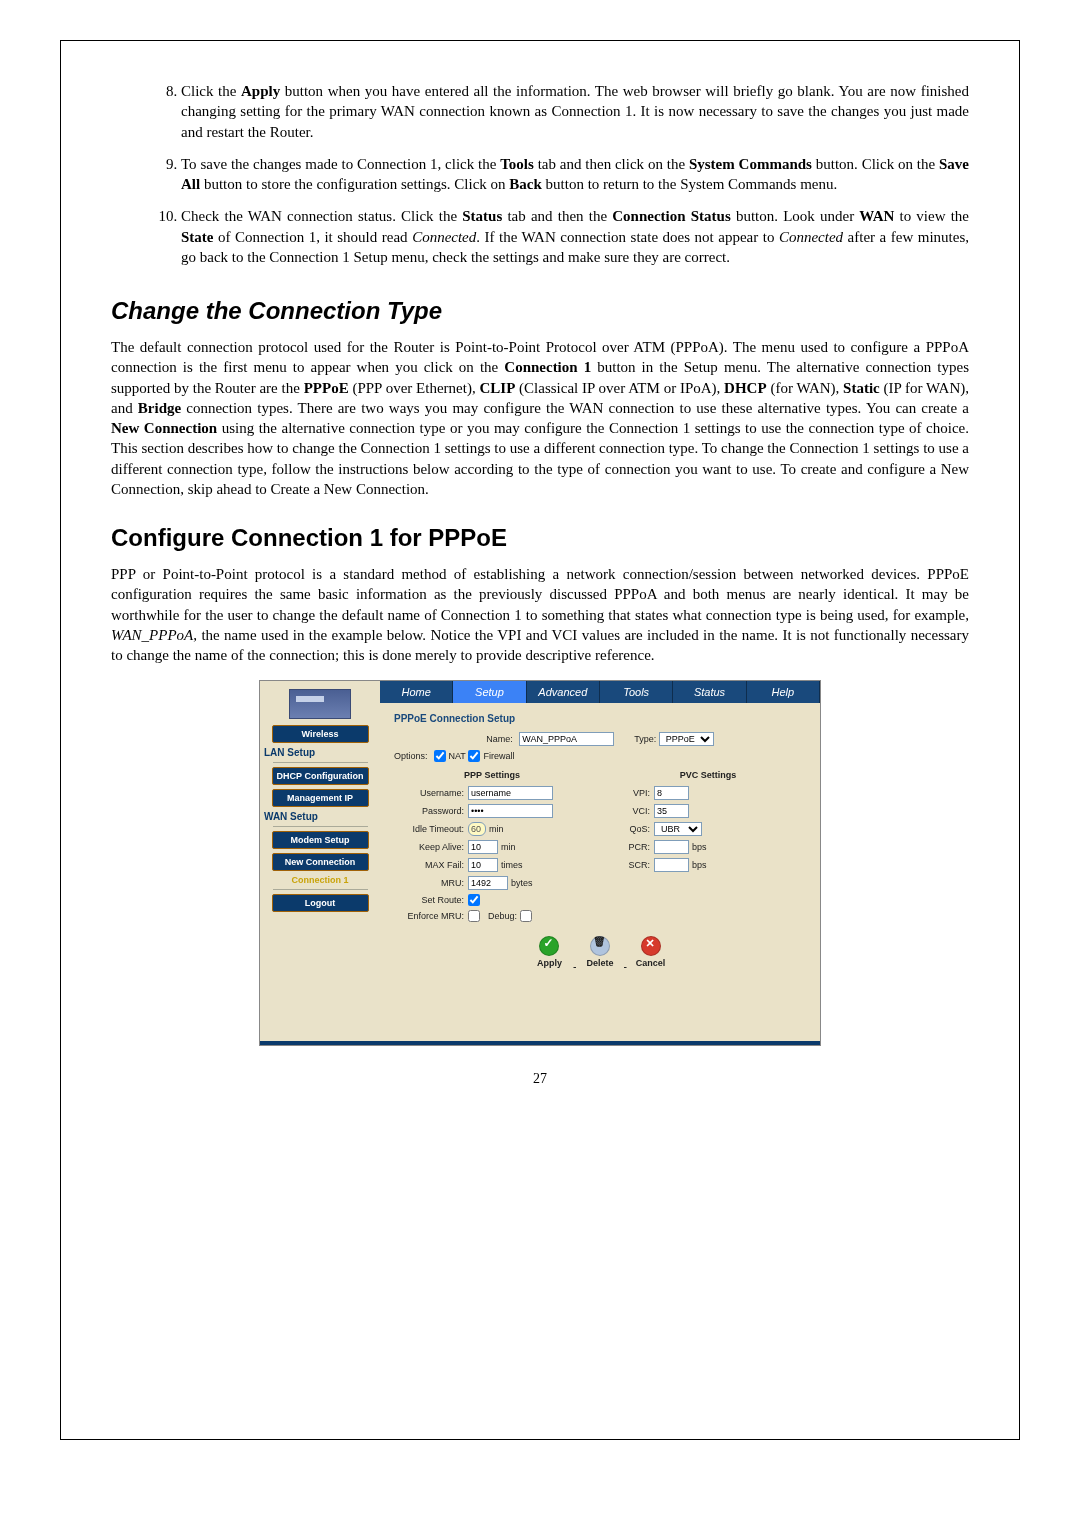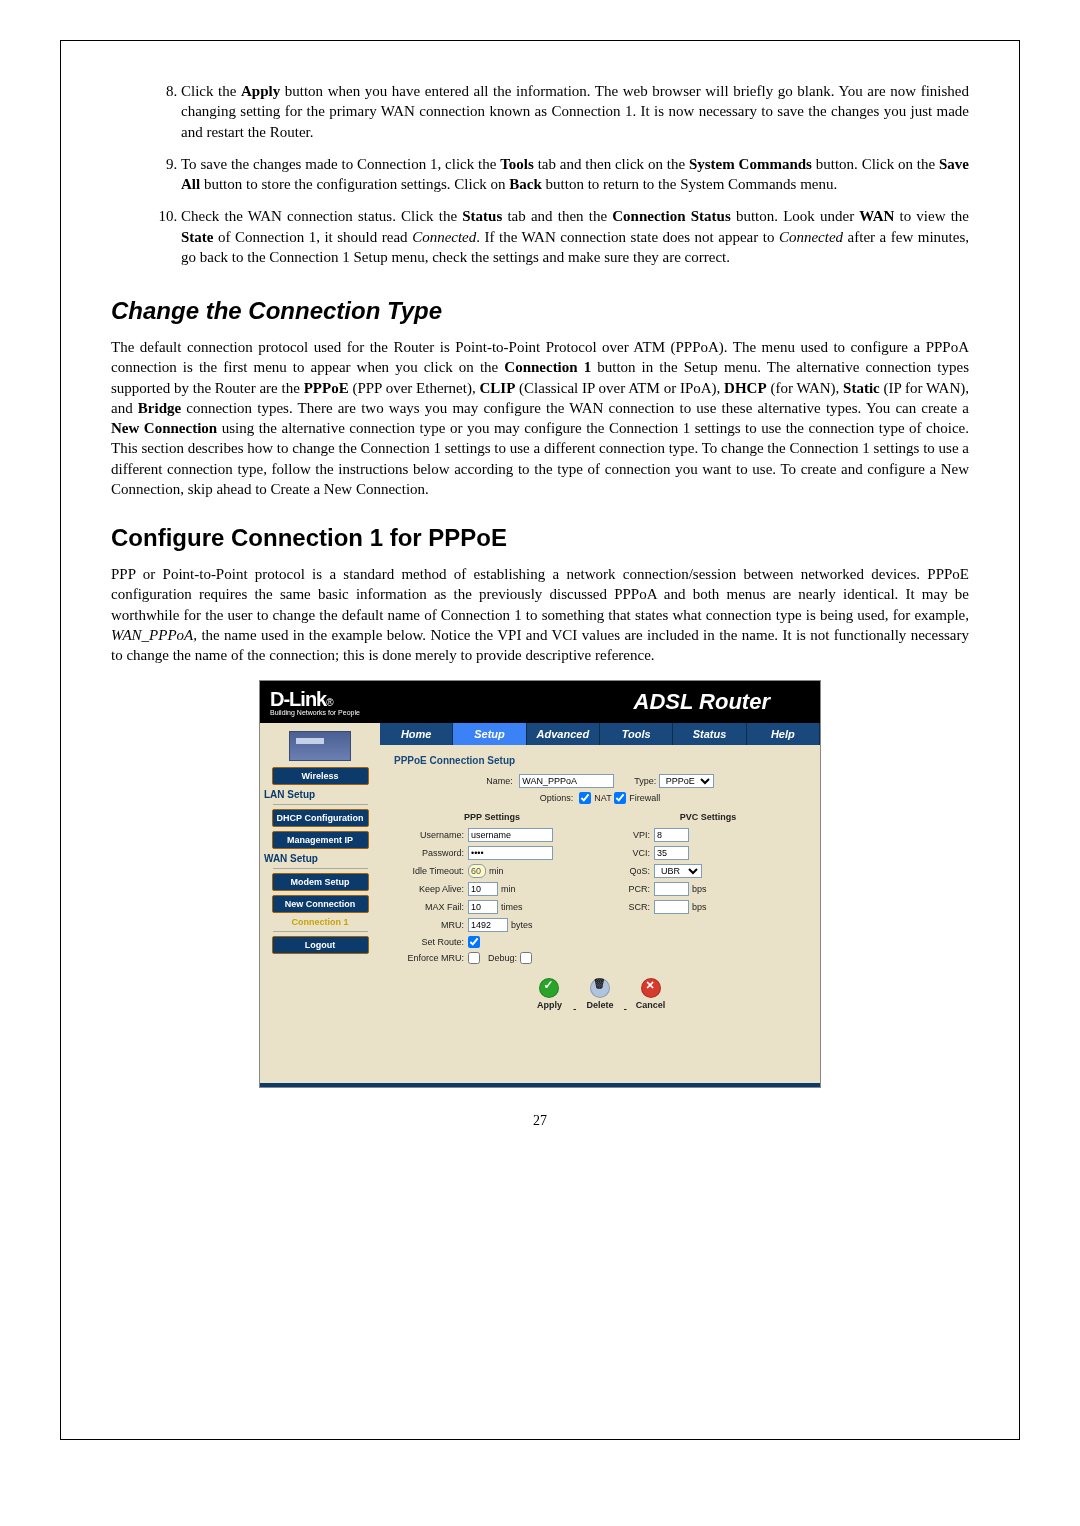--- a/index.html
+++ b/index.html
@@ -121,21 +121,21 @@
     padding: 0 0 10px 0;
   }
   .tabs {
     display: flex;
     height: 22px;
   }
   .tab {
     flex: 1;
     background:#19497c;
     color:#fff;
-    font-weight:bold;
+    font-weight:normal;
     font-size:11px;
     display:flex;
     align-items:center;
     justify-content:center;
     border-right:1px solid #0e2d4e;
     font-style: italic;
   }
   .tab.active { background:#3b82f6; }
   .section-title {
     color:#19497c;
@@ -219,27 +219,20 @@
     <li>Check the WAN connection status. Click the <b>Status</b> tab and then the <b>Connection Status</b> button. Look under <b>WAN</b> to view the <b>State</b> of Connection 1, it should read <i>Connected</i>. If the WAN connection state does not appear to <i>Connected</i> after a few minutes, go back to the Connection 1 Setup menu, check the settings and make sure they are correct.</li>
   </ol>
 
   <h2 class="section-heading">Change the Connection Type</h2>
   <p class="body-text">The default connection protocol used for the Router is Point-to-Point Protocol over ATM (PPPoA). The menu used to configure a PPPoA connection is the first menu to appear when you click on the <b>Connection 1</b> button in the Setup menu. The alternative connection types supported by the Router are the <b>PPPoE</b> (PPP over Ethernet), <b>CLIP</b> (Classical IP over ATM or IPoA), <b>DHCP</b> (for WAN), <b>Static</b> (IP for WAN), and <b>Bridge</b> connection types. There are two ways you may configure the WAN connection to use these alternative types. You can create a <b>New Connection</b> using the alternative connection type or you may configure the Connection 1 settings to use the connection type of choice. This section describes how to change the Connection 1 settings to use a different connection type. To change the Connection 1 settings to use a different connection type, follow the instructions below according to the type of connection you want to use. To create and configure a New Connection, skip ahead to Create a New Connection.</p>
 
   <h2 class="subheading">Configure Connection 1 for PPPoE</h2>
   <p class="body-text">PPP or Point-to-Point protocol is a standard method of establishing a network connection/session between networked devices. PPPoE configuration requires the same basic information as the previously discussed PPPoA and both menus are nearly identical. It may be worthwhile for the user to change the default name of Connection 1 to something that states what connection type is being used, for example, <i>WAN_PPPoA</i>, the name used in the example below. Notice the VPI and VCI values are included in the name. It is not functionally necessary to change the name of the connection; this is done merely to provide descriptive reference.</p>
 
   <div class="router-figure">
-    <div class="router-header">
-      <div class="router-logo">
-        <span class="brand">D-Link</span><span style="font-size:10px;">®</span>
-        <span class="tag">Building Networks for People</span>
-      </div>
-      <div class="router-title">ADSL Router</div>
-    </div>
 
     <div class="router-body">
       <div class="router-sidebar">
         <div class="side-img"></div>
         <a class="side-btn side-blue">Wireless</a>
         <div class="side-plain">LAN Setup</div>
         <hr class="side-hr">
         <a class="side-btn side-blue">DHCP Configuration</a>
         <a class="side-btn side-blue">Management IP</a>
         <div class="side-plain">WAN Setup</div>
@@ -269,21 +262,21 @@
               <span class="lbl" style="width:auto;">Name:</span>
               <input type="text" style="width: 95px;" value="WAN_PPPoA">
             </span>
             <span>
               <span>Type:</span>
               <select style="width:55px;">
                 <option>PPPoE</option>
               </select>
             </span>
           </div>
-          <div class="form-row" style="justify-content:center;">
+          <div class="form-row" style="justify-content:flex-start;">
             <span class="lbl" style="width:auto;margin-right:6px;">Options:</span>
             <input type="checkbox" checked="" style="">
             <span>NAT</span>
             &nbsp;
             <input type="checkbox" checked="" style="">
             <span>Firewall</span>
           </div>
 
           <div class="two-col">
             <div class="col">

